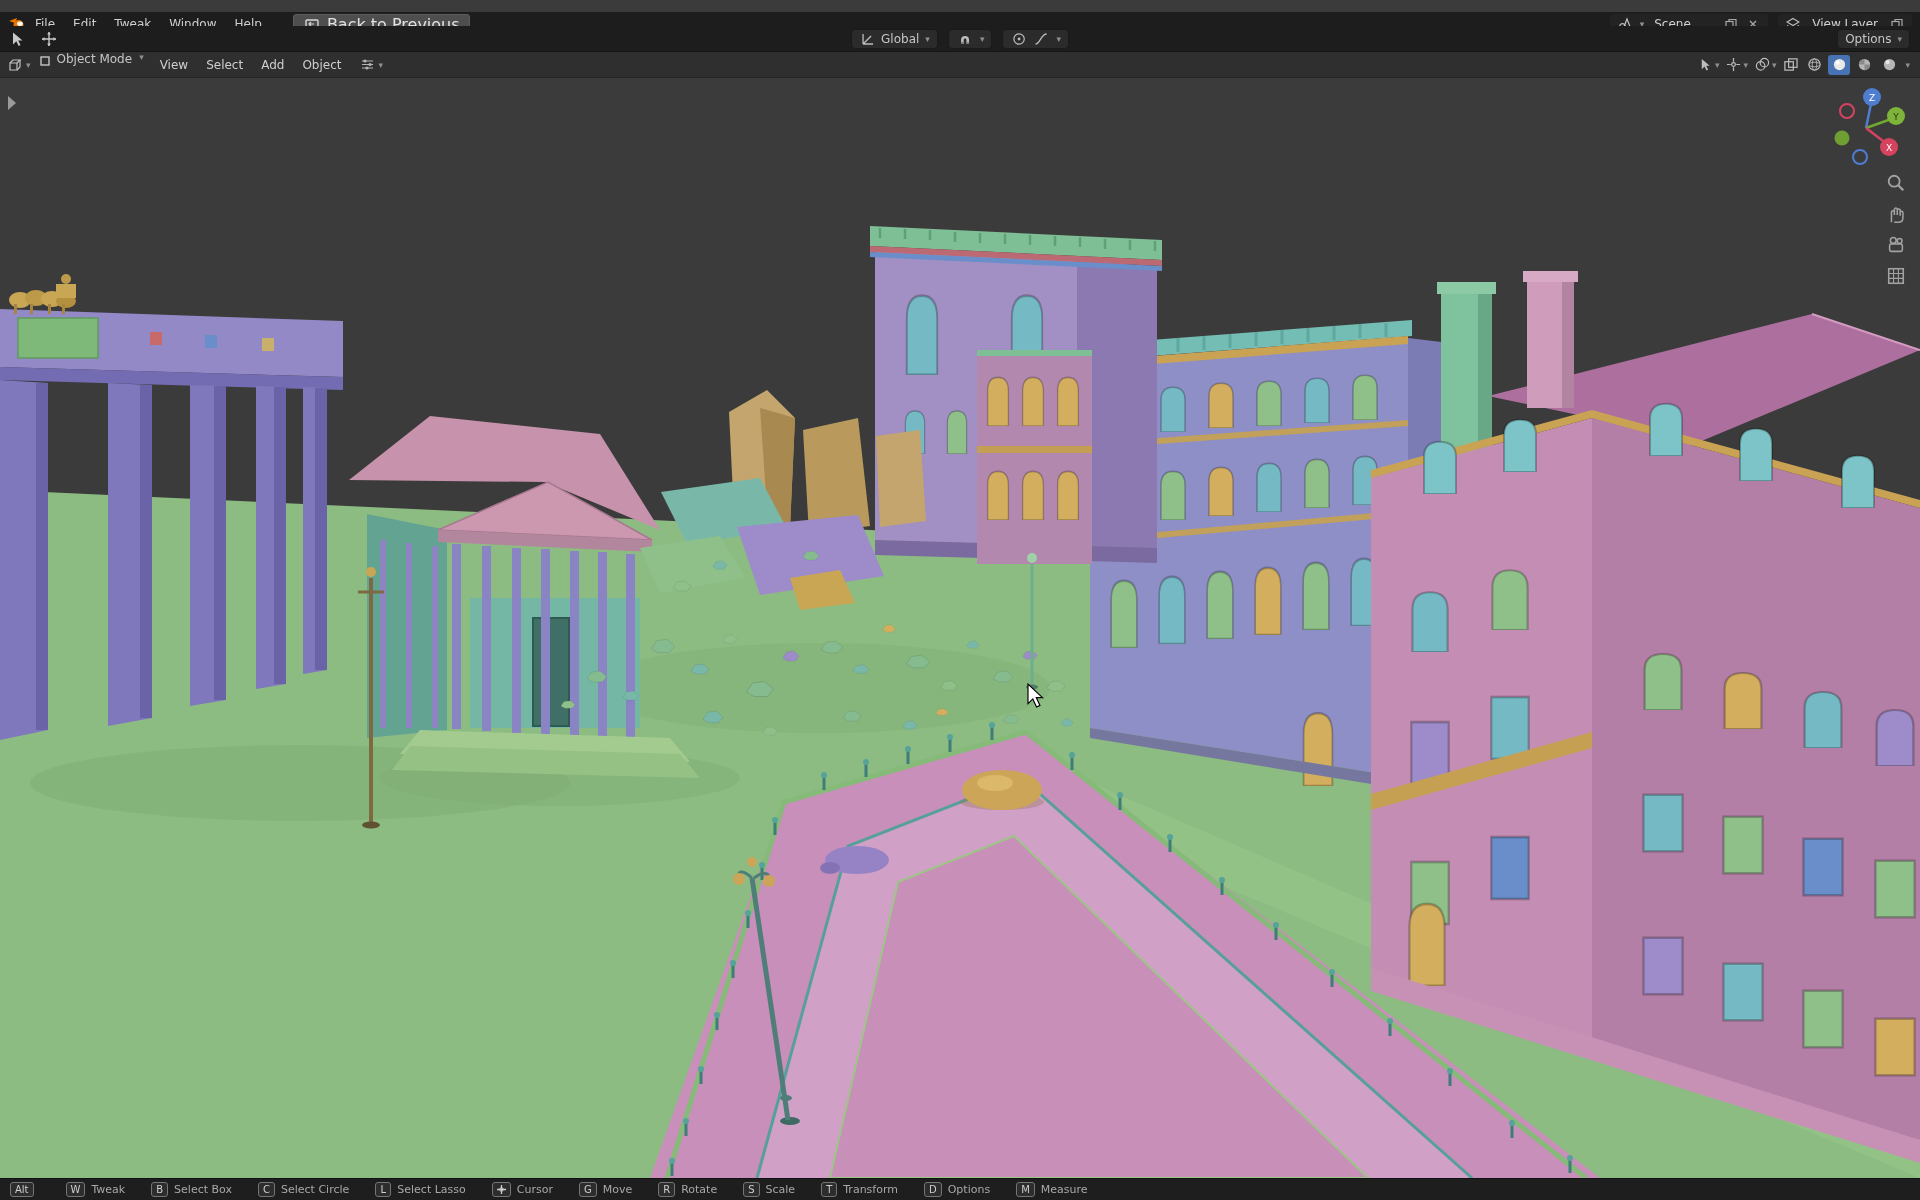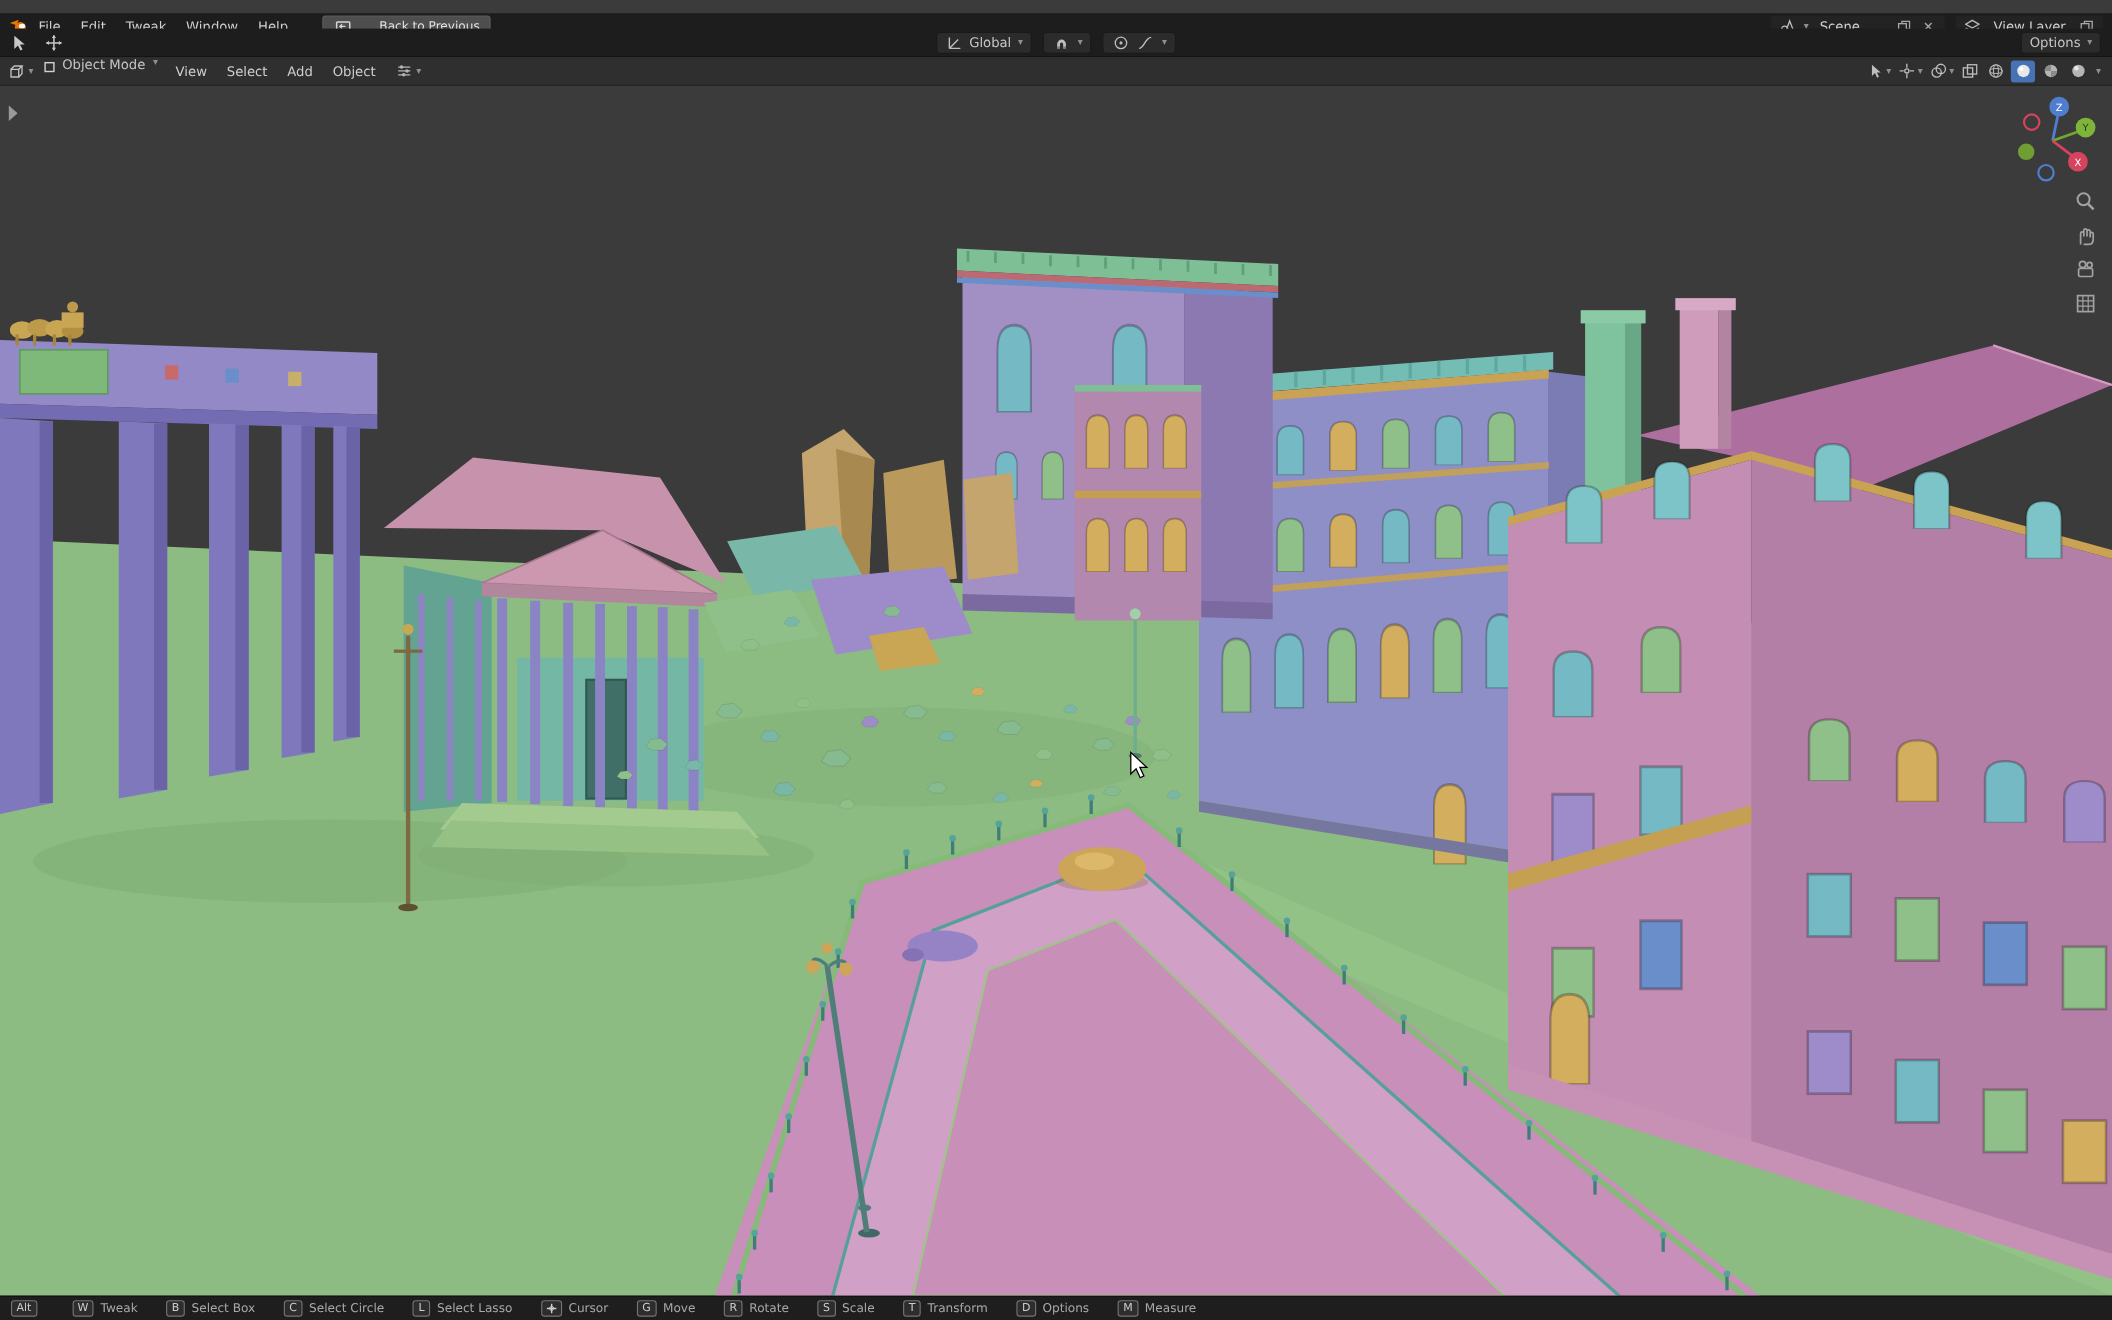--- a/index.html
+++ b/index.html
@@ -7,22 +7,22 @@
     font-family:"DejaVu Sans", sans-serif; font-size:12px; color:#c6c6c6; user-select:none; }
   .bar { position:absolute; left:0; right:0; display:flex; align-items:center; }
   .row1 { top:12px; height:26px; background:#1d1d1d; border-bottom:3px solid #fca5a5; padding:0 8px; z-index:10; }
   .row2 { top:26px; height:26px; background:#1d1d1d; border-bottom:1px solid #151515; padding:0 8px; z-index:10; }
   .vheader { top:52px; height:26px; background:#2f2f2f; border-bottom:1px solid #242424; padding:0 6px; z-index:10; }
   .statusbar { bottom:0; height:22px; background:#1e1e1e; border-top:1px solid #121212; padding:0 10px; gap:26px; z-index:10; }
   .menu { padding:0 9px; height:100%; display:flex; align-items:center; color:#cfcfcf; cursor:default; }
   .ic { display:inline-flex; align-items:center; justify-content:center; width:18px; height:18px; }
   .ic svg { display:block; }
   .chev { color:#8f8f8f; font-size:9px; margin-left:2px; }
-  .back-btn { display:flex; align-items:center; gap:24px; background:#4e4e4e; border:1px solid #5c5c5c;
-    border-radius:3px; height:20px; padding:0 9px; margin-left:22px; color:#e2e2e2; font-family:inherit; font-size:11px; }
+  .back-btn { display:flex; align-items:flex-start; gap:6px; background:#4e4e4e; border:1px solid #5c5c5c;
+    border-radius:3px; height:20px; padding:0 9px; margin-left:22px; color:#e2e2e2; font-family:inherit; font-size:16px; }
   .tb-right { margin-left:auto; display:flex; align-items:center; gap:10px; }
   .id-field { display:flex; align-items:center; gap:4px; background:#232323; border-radius:3px; height:20px; padding:0 6px; }
   .id-text { color:#d2d2d2; padding:0 6px; min-width:70px;text-decoration:underline; }
   .center-tools { position:absolute; left:50%; transform:translateX(-50%); display:flex; align-items:flex-end; gap:10px; }
   .pill { display:flex; align-items:center; gap:4px; background:#2b2b2b; border:1px solid #1a1a1a; border-radius:4px; height:20px; padding:0 7px; }
   .right-tools { position:absolute; right:10px; display:flex; align-items:center; }
   .dd { display:flex; gap:5px; padding:0 7px; height:100%; }
   .hdr-right { margin-left:auto; display:flex; align-items:center; gap:3px; padding-right:4px; }
   .tglbtn { display:flex; align-items:center; justify-content:center; height:20px; border-radius:3px; padding:0 2px; }
   .sphere { width:22px; height:20px; border-radius:3px; display:flex; align-items:center; justify-content:center; }

